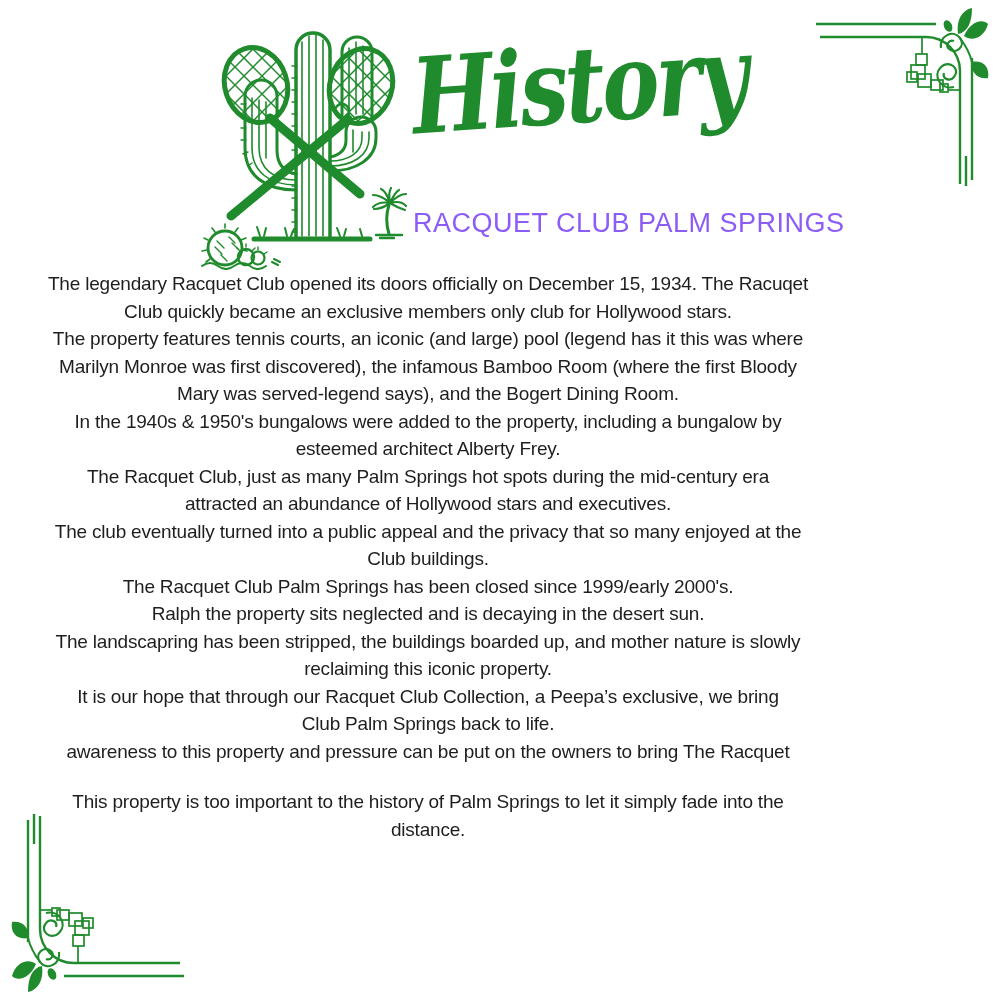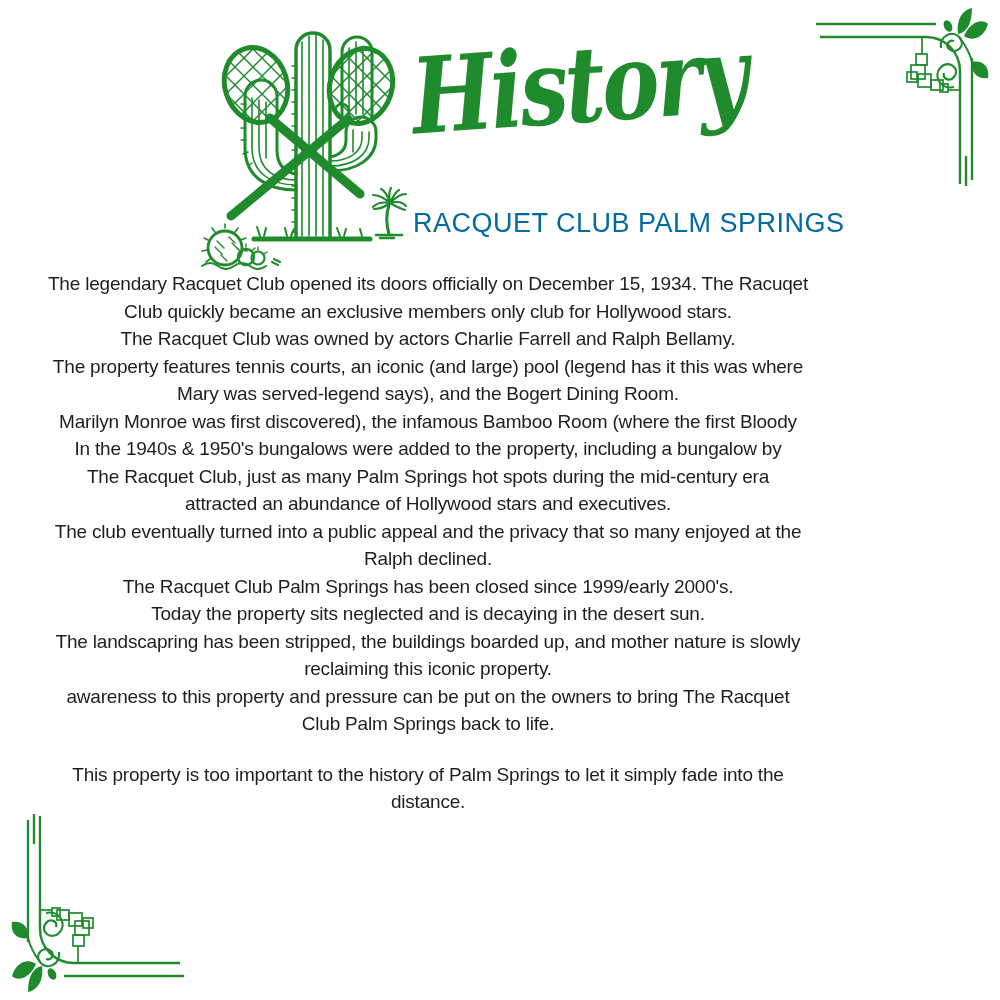--- a/index.html
+++ b/index.html
@@ -12,21 +12,21 @@
   .illustration { position:absolute; left:190px; top:8px; width:240px; height:262px; }
   .script-title {
     position:absolute; left:412px; top:46px;
     font-family:"DejaVu Serif", serif; font-style:italic; font-weight:700;
     font-size:86px; color:#1f8b2c; letter-spacing:-3px;
     transform:rotate(-4deg) scaleY(1.22); transform-origin:left center;
     white-space:nowrap;
   }
   .subtitle {
     position:absolute; left:413px; top:208px;
-    font-size:27px; letter-spacing:0.5px; color:#0369a1; white-space:nowrap;
+    font-size:27px; letter-spacing:0.5px; color:#8b5cf6; white-space:nowrap;
   }
   .corner { position:absolute; width:180px; height:180px; }
   .corner.tr { left:810px; top:8px; }
   .corner.bl { left:10px; top:812px; transform:rotate(180deg); }
   .body-text {
     position:absolute; left:0; top:270px; width:856px;
     text-align:center; color:#1e1e1e;
     font-size:19px; line-height:27.5px; letter-spacing:-0.2px;
   }
   .line { min-height:27.5px; white-space:nowrap; }
@@ -129,35 +129,36 @@
         <path d="M154 28 C160 14 172 10 178 16 C174 30 162 34 154 28 Z" fill="#1f8b2c"></path>
         <path d="M162 54 C172 52 180 58 178 70 C168 72 160 64 162 54 Z" fill="#1f8b2c"></path>
         <ellipse cx="138" cy="18" rx="4" ry="6" transform="rotate(-25 138 18)" fill="#1f8b2c"></ellipse>
       </g>
     </svg>
   </div>
 
   <div class="body-text">
     <div class="line">The legendary Racquet Club opened its doors officially on December 15, 1934. The Racuqet</div>
     <div class="line">Club quickly became an exclusive members only club for Hollywood stars.</div>
-    <div class="line">The Racquet Club was owned by actors Charlie Farrell and Ralph Bellamy.</div>
     <div class="line">The property features tennis courts, an iconic (and large) pool (legend has it this was where</div>
+    <div class="line">Marilyn Monroe was first discovered), the infamous Bamboo Room (where the first Bloody</div>
     <div class="line">Mary was served-legend says), and the Bogert Dining Room.</div>
-    <div class="line">Marilyn Monroe was first discovered), the infamous Bamboo Room (where the first Bloody</div>
     <div class="line">In the 1940s &amp; 1950's bungalows were added to the property, including a bungalow by</div>
+    <div class="line">esteemed architect Alberty Frey.</div>
     <div class="line">The Racquet Club, just as many Palm Springs hot spots during the mid-century era</div>
     <div class="line">attracted an abundance of Hollywood stars and executives.</div>
     <div class="line">The club eventually turned into a public appeal and the privacy that so many enjoyed at the</div>
-    <div class="line">Ralph declined.</div>
+    <div class="line">Club buildings.</div>
     <div class="line">The Racquet Club Palm Springs has been closed since 1999/early 2000's.</div>
-    <div class="line">Today the property sits neglected and is decaying in the desert sun.</div>
+    <div class="line">Ralph the property sits neglected and is decaying in the desert sun.</div>
     <div class="line">The landscapring has been stripped, the buildings boarded up, and mother nature is slowly</div>
     <div class="line">reclaiming this iconic property.</div>
+    <div class="line">It is our hope that through our Racquet Club Collection, a Peepa’s exclusive, we bring</div>
+    <div class="line">Club Palm Springs back to life.</div>
     <div class="line">awareness to this property and pressure can be put on the owners to bring The Racquet</div>
-    <div class="line">Club Palm Springs back to life.</div>
     <div class="line blank"></div>
     <div class="line">This property is too important to the history of Palm Springs to let it simply fade into the</div>
     <div class="line">distance.</div>
   </div>
 
   <svg class="corner bl" viewBox="0 0 180 180">
     <g fill="none" stroke="#1f8b2c" stroke-width="2.4">
       <path d="M6 16 H126"></path>
       <path d="M10 29 H116"></path>
       <path d="M116 29 A34 34 0 0 1 150 63 L150 176"></path>

